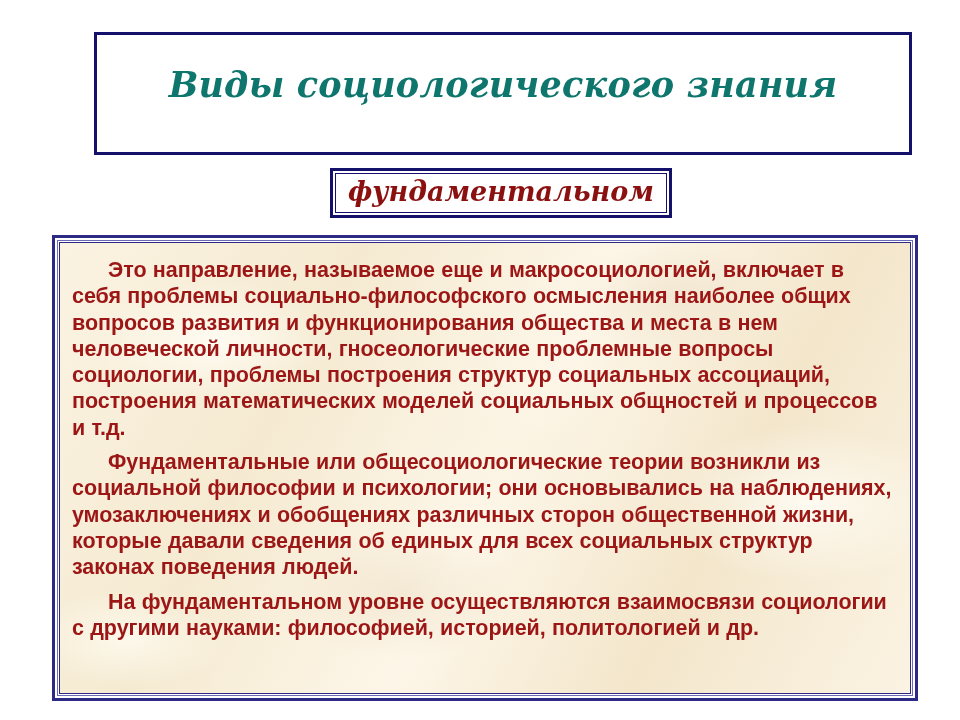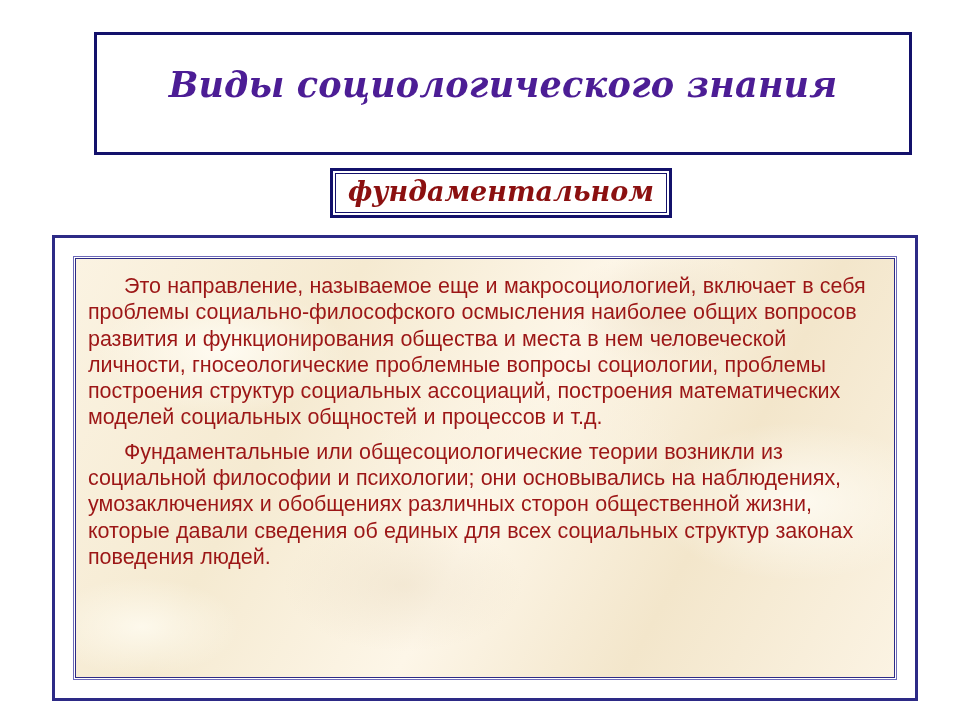--- a/index.html
+++ b/index.html
@@ -30,21 +30,21 @@
     flex-direction: column;
     align-items: center;
     justify-content: center;
   }
   .title-line {
     font-family: "DejaVu Serif", "Liberation Serif", serif;
     font-style: italic;
     font-weight: bold;
     font-size: 35px;
     line-height: 1.0;
-    color: #4c1d95;
+    color: #0f766e;
     white-space: nowrap;
     letter-spacing: 0.2px;
   }
   #title-line-1 { margin-bottom: 18px; }
 
   
   #subtitle-box {
     position: absolute;
     left: 330px;
     top: 168px;
@@ -81,22 +81,23 @@
 
   
   #content-box {
     position: absolute;
     left: 52px;
     top: 235px;
     width: 866px;
     height: 466px;
     box-sizing: border-box;
     border: 3px solid #2d2a86;
-    padding: 18px;
+    padding: 2px;
     background: #ffffff;
+    font-weight: bold;
   }
   #content-mid {
     width: 100%;
     height: 100%;
     box-sizing: border-box;
     border: 1px solid #6d6ab8;
     padding: 1px;
     background: #ffffff;
   }
   #content-inner {
@@ -141,15 +142,16 @@
   <div id="subtitle-inner">
     <div id="subtitle-text">фундаментальном</div>
   </div>
 </div>
 
 <div id="content-box">
   <div id="content-mid">
     <div id="content-inner">
       <p class="para">Это направление, называемое еще и макросоциологией, включает в себя проблемы социально-философского осмысления наиболее общих вопросов развития и функционирования общества и места в нем человеческой личности, гносеологические проблемные вопросы социологии, проблемы построения структур социальных ассоциаций, построения математических моделей социальных общностей и процессов и т.д.</p>
       <p class="para">Фундаментальные или общесоциологические теории возникли из социальной философии и психологии; они основывались на наблюдениях, умозаключениях и обобщениях различных сторон общественной жизни, которые давали сведения об единых для всех социальных структур законах поведения людей.</p>
+      <p class="para">На фундаментальном уровне осуществляются взаимосвязи социологии с другими науками: философией, историей, политологией и др.</p>
     </div>
   </div>
 </div>
 
 </body></html>

